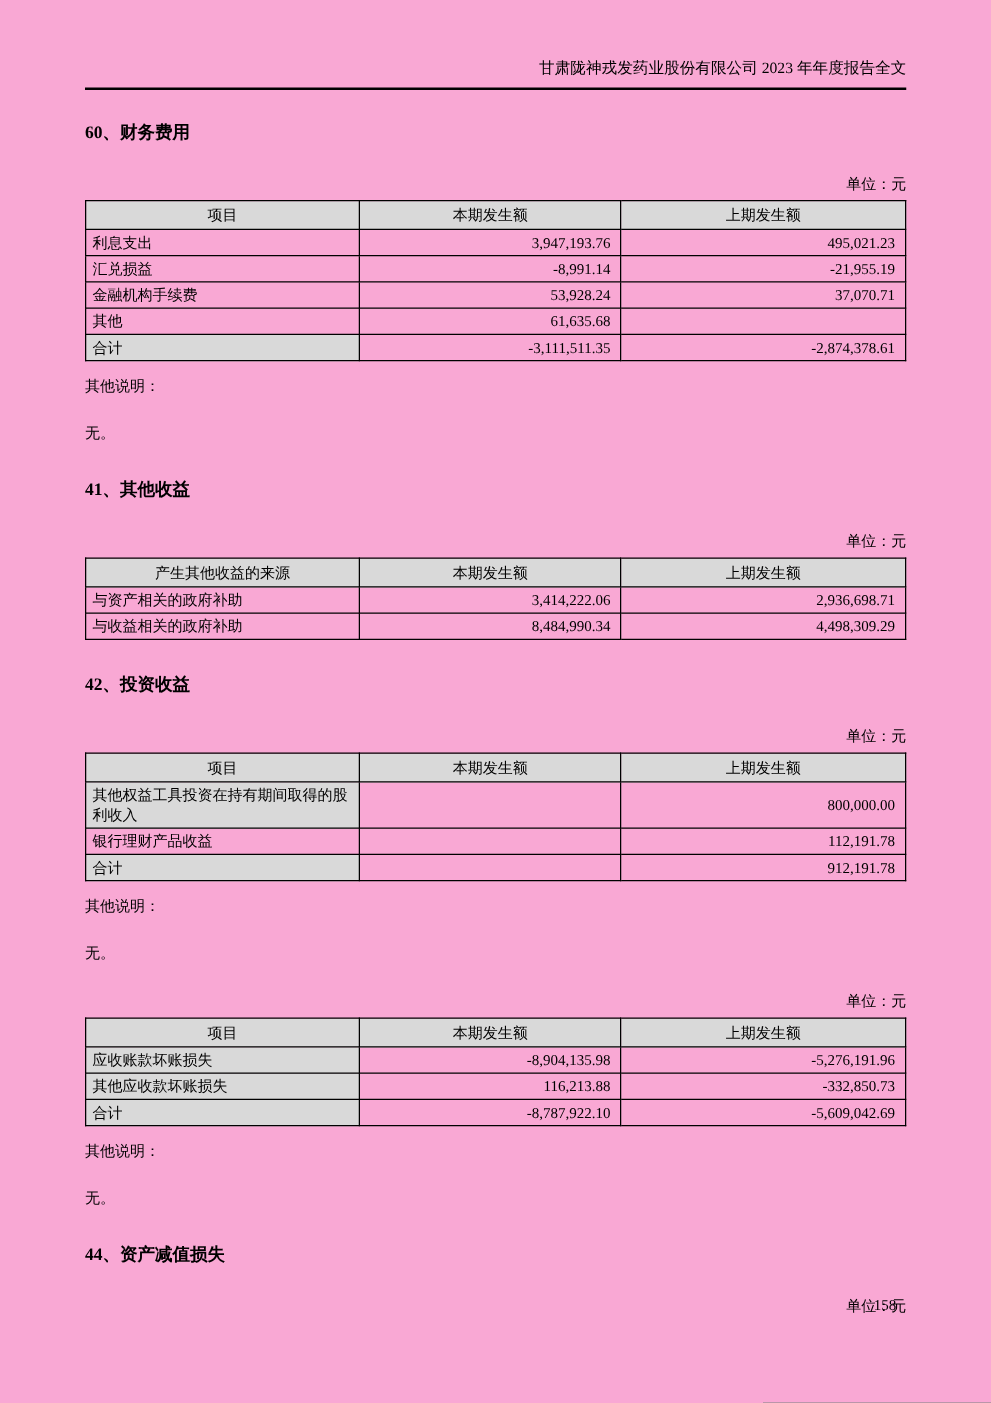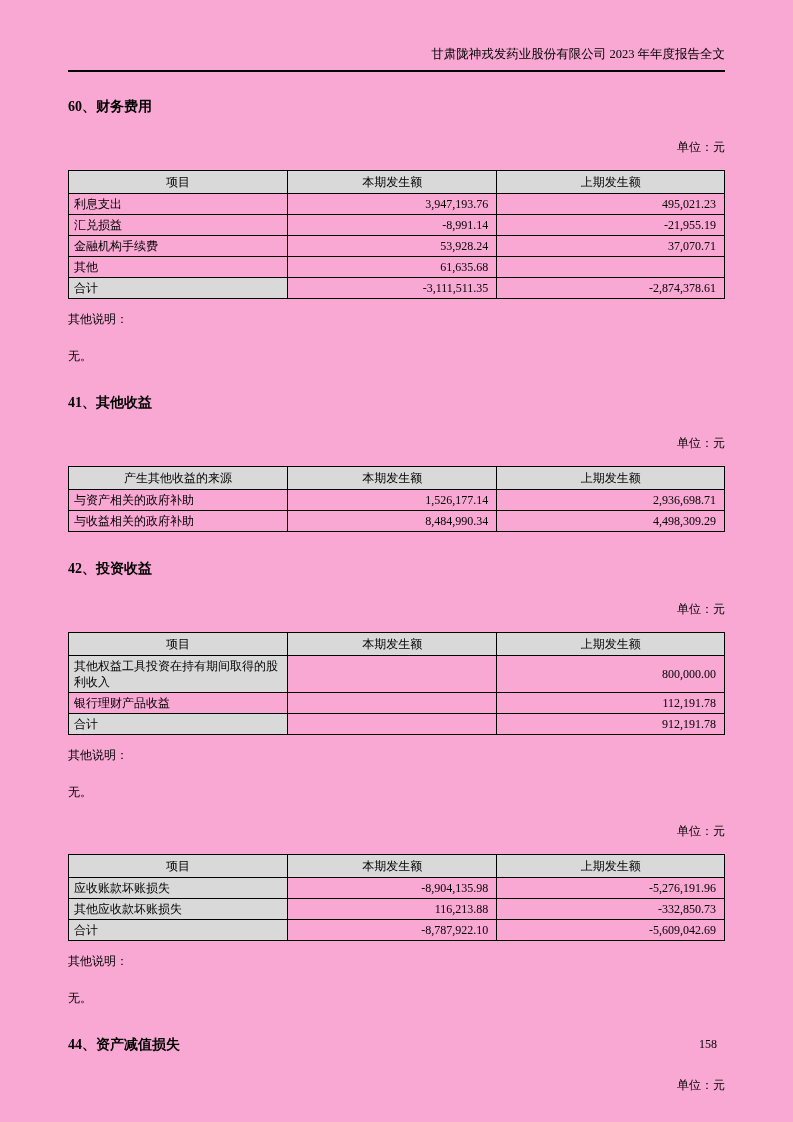--- a/index.html
+++ b/index.html
@@ -19,21 +19,21 @@
   }
   .h-40 { margin-top:26px; }
   .h-41 { margin-top:30px; }
   .h-42 { margin-top:28px; }
   .h-43 { margin-top:30px; }
   .h-44 { margin-top:30px; }
   .unit-line {
     text-align:right; font-size:12px; line-height:15px; margin-top:24px;
   }
   table {
-    width:100%; border-collapse:collapse; margin-top:15px;
+    width:100%; border-collapse:collapse; margin-top:5px;
     border:1.5px solid #000;
     padding-left:6px;
   }
   th, td {
     border:1px solid #000; font-size:12px; font-weight:normal;
     line-height:16px; padding:2px 6px; vertical-align:middle;
   }
   th {
     background:#d9d9d9; text-align:center; height:23px;
   }
@@ -111,21 +111,21 @@
         <col class="c3">
       </colgroup>
     <tbody>
         <tr>
       <th>产生其他收益的来源</th>
       <th>本期发生额</th>
       <th>上期发生额</th>
     </tr>
     <tr>
       <td class="label">与资产相关的政府补助</td>
-      <td class="num">1,526,177.14</td>
+      <td class="num">3,414,222.06</td>
       <td class="num">2,936,698.71</td>
     </tr>
     <tr>
       <td class="label">与收益相关的政府补助</td>
       <td class="num">8,484,990.34</td>
       <td class="num">4,498,309.29</td>
     </tr>
   </tbody>
     </table>
 

